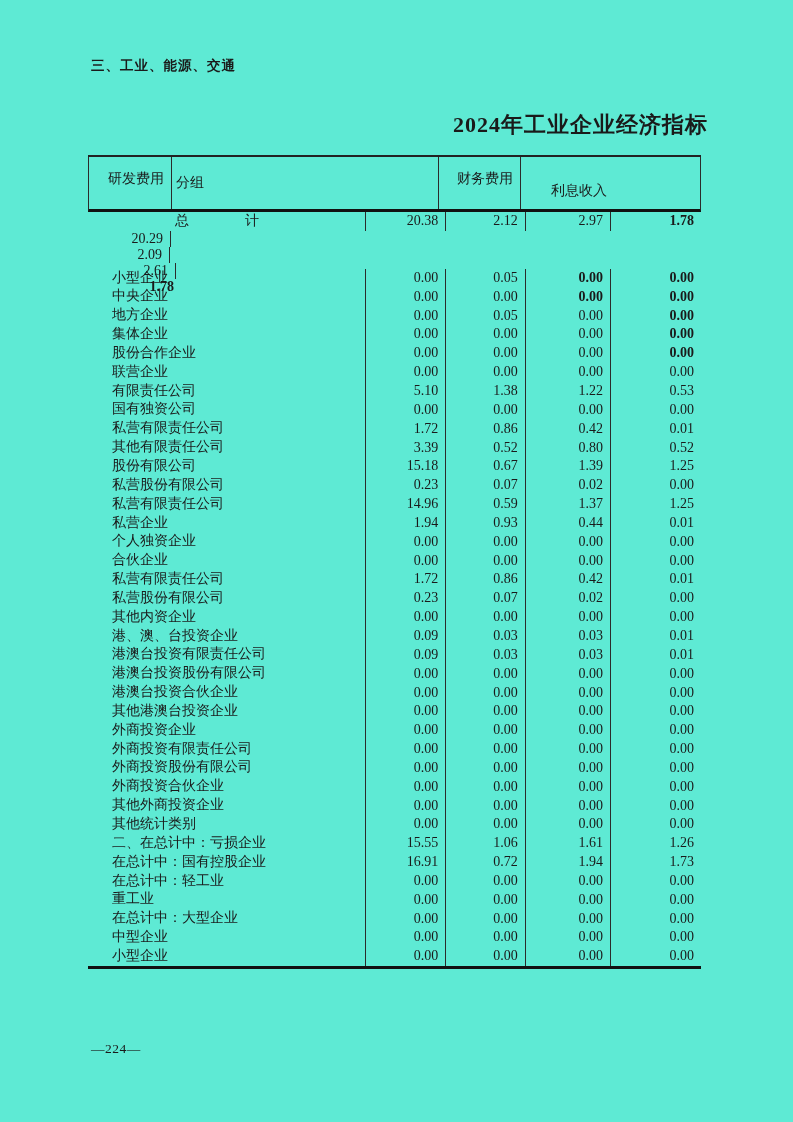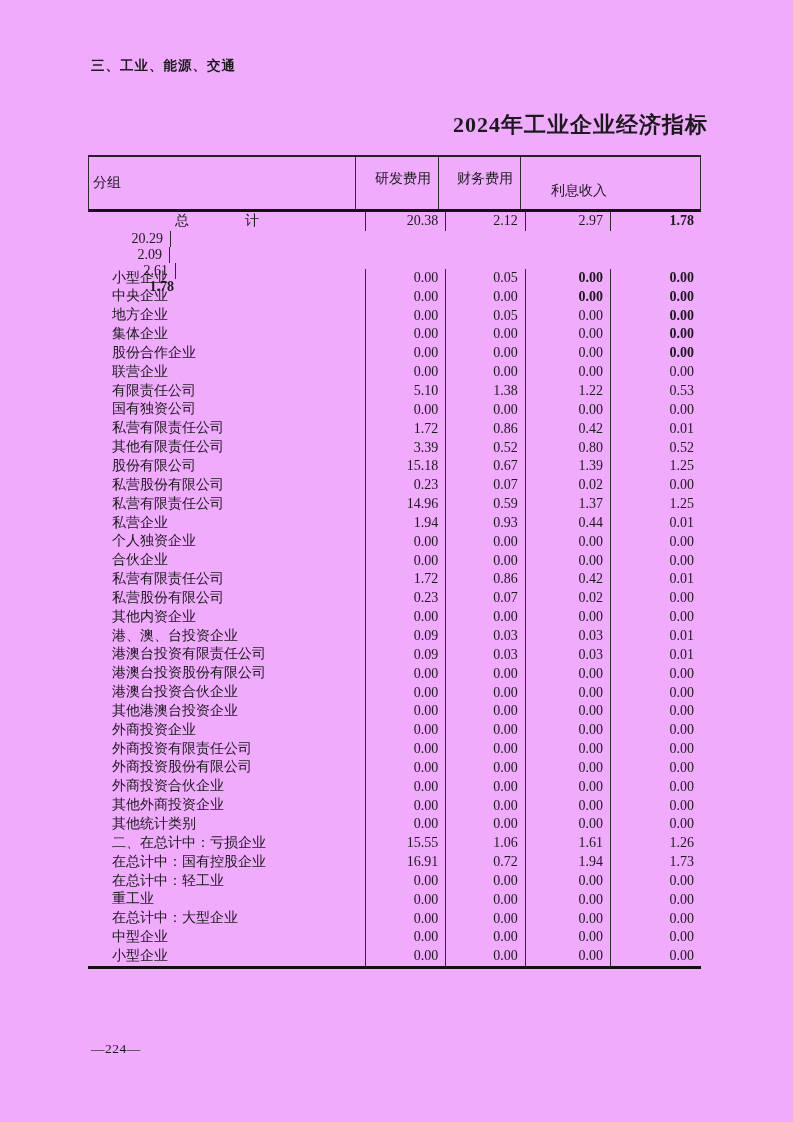--- a/index.html
+++ b/index.html
@@ -1,17 +1,17 @@
 <!DOCTYPE html>
 <html><head>
 <meta charset="utf-8">
 <style>
   html,body{margin:0;padding:0;background:#fff;}
   .page{
-    position:relative;width:793px;height:1122px;background:#f0abfc;overflow:hidden;
+    position:relative;width:793px;height:1122px;background:#5eead4;overflow:hidden;
     font-family:"Liberation Serif","DejaVu Serif",serif;color:#1a1a1a;
   }
   .kicker{
     position:absolute;left:91px;top:57px;
     font-family:"Liberation Sans","DejaVu Sans",sans-serif;
     font-weight:bold;font-size:13.5px;letter-spacing:1px;
   }
   .title{
     position:absolute;top:105px;right:80px;margin:5px;
     font-size:22px;font-weight:bold;letter-spacing:1px;
@@ -54,25 +54,25 @@
 <body>
 
 <div class="page">
 
   <div class="kicker">三、工业、能源、交通</div>
 
   <h1 class="title">2024年工业企业经济指标</h1>
 
   <div class="table">
     <div class="thead">
+      <div class="th th-num c1 inner-r">
+        <span class="up">研发费用</span>
+      </div>
       <div class="th th-label c0 inner-r">
         <span>分组</span>
-      </div>
-      <div class="th th-num c1 inner-r">
-        <span class="up">研发费用</span>
       </div>
       <div class="th th-num c2 inner-r">
         <span class="up">财务费用</span>
       </div>
       <div class="th th-num c4">
         <span class="down">利息收入</span>
       </div>
     </div>
     <div class="tbody" id="tbody">
         <div class="tr">

